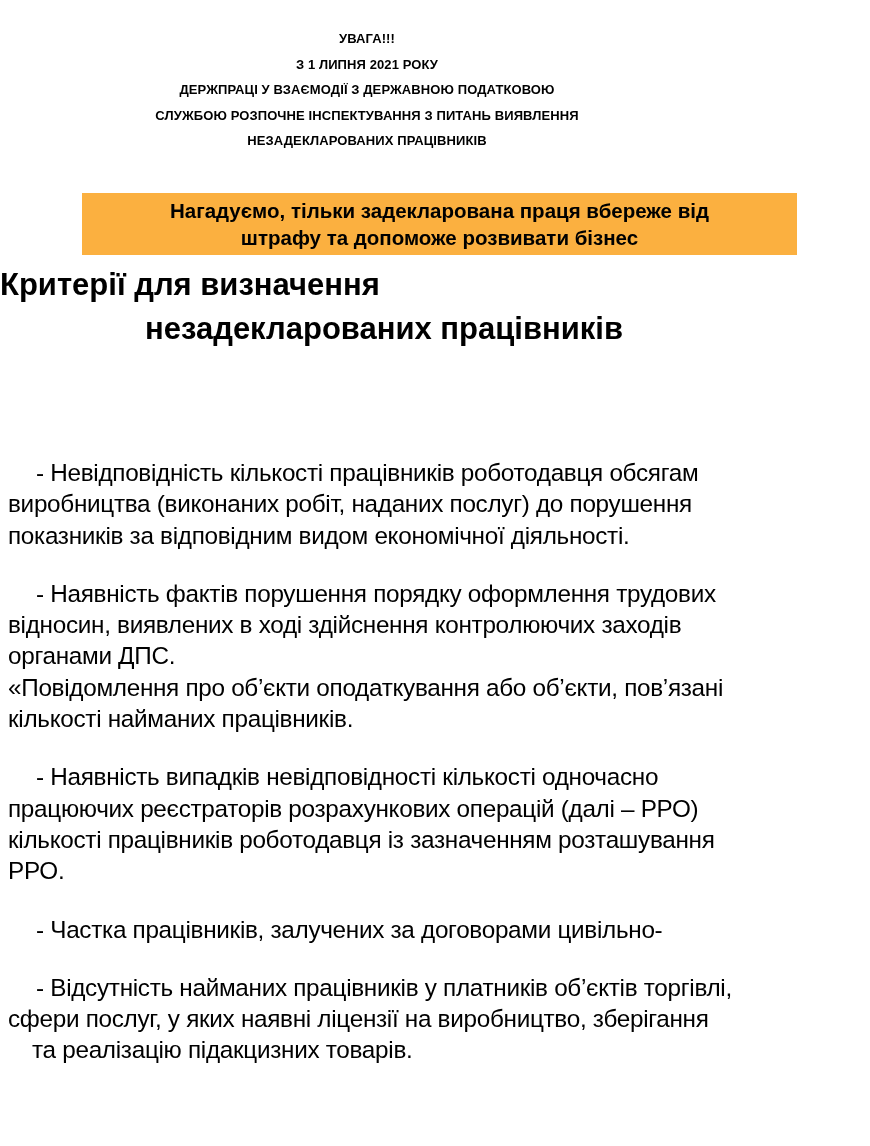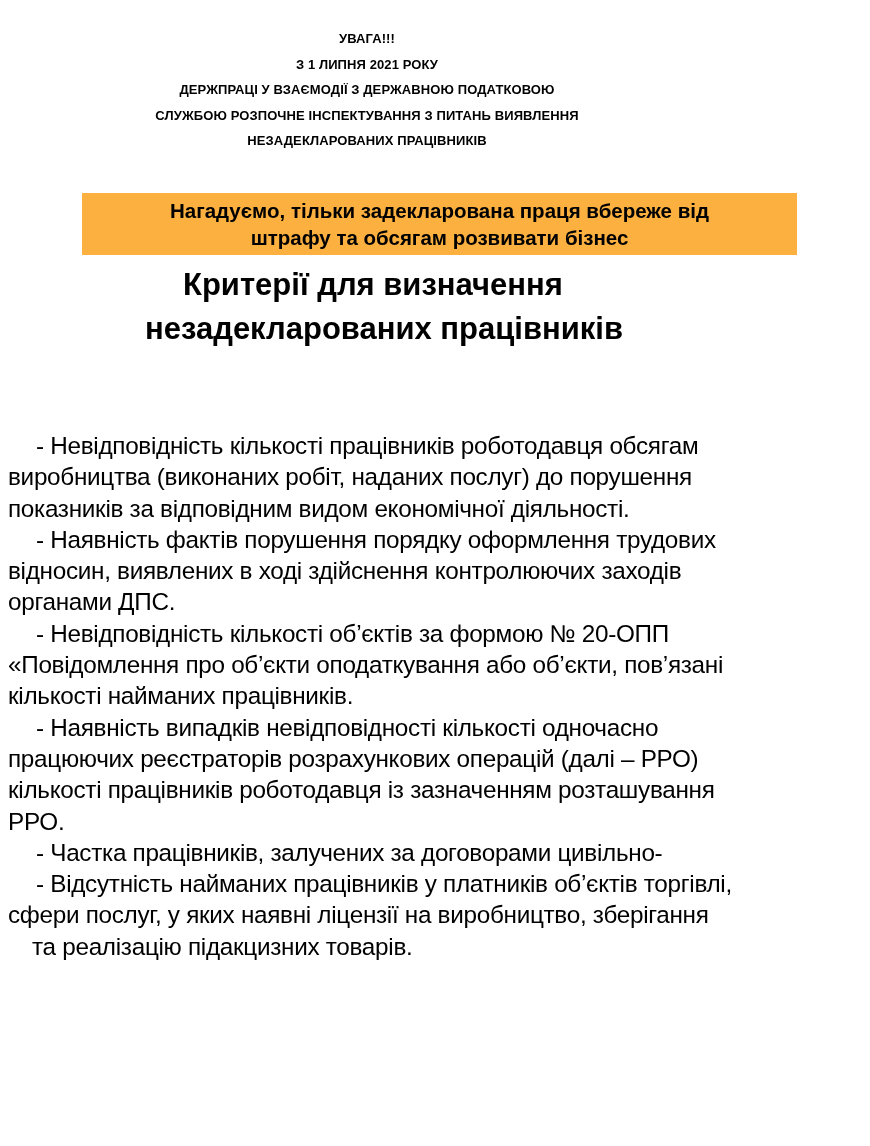--- a/index.html
+++ b/index.html
@@ -68,53 +68,52 @@
     left: 8px;
     width: 862px;
     font-size: 24.3px;
     line-height: 31.3px;
     letter-spacing: -0.3px;
   }
   .body-line {
     display: block;
     white-space: nowrap;
   }
-  .indent { padding-left: 28px; }
+  .indent { padding-left: 28px; margin-top: 27px; }
   .indent-small { padding-left: 16px; }
   .indent-mid { padding-left: 24px; }
 </style>
 </head>
 <body>
 
 <div class="notice">
   <span class="notice-line">УВАГА!!!</span>
   <span class="notice-line">З 1 ЛИПНЯ 2021 РОКУ</span>
   <span class="notice-line">ДЕРЖПРАЦІ У ВЗАЄМОДІЇ З ДЕРЖАВНОЮ ПОДАТКОВОЮ</span>
   <span class="notice-line">СЛУЖБОЮ РОЗПОЧНЕ ІНСПЕКТУВАННЯ З ПИТАНЬ ВИЯВЛЕННЯ</span>
   <span class="notice-line">НЕЗАДЕКЛАРОВАНИХ ПРАЦІВНИКІВ</span>
 </div>
 
 <div class="banner">
   <span class="banner-line">Нагадуємо, тільки задекларована праця вбереже від</span>
-  <span class="banner-line">штрафу та обсягам розвивати бізнес</span>
+  <span class="banner-line">штрафу та допоможе розвивати бізнес</span>
 </div>
 
 <div class="heading">
-  <span class="heading-line" style="padding-left:183px">Критерії для визначення</span>
+  <span class="heading-line" style="">Критерії для визначення</span>
   <span class="heading-line" style="padding-left:145px">незадекларованих працівників</span>
 </div>
 
 <div class="body-text">
   <span class="body-line indent">- Невідповідність кількості працівників роботодавця обсягам</span>
   <span class="body-line">виробництва (виконаних робіт, наданих послуг) до порушення</span>
   <span class="body-line">показників за відповідним видом економічної діяльності.</span>
   <span class="body-line indent">- Наявність фактів порушення порядку оформлення трудових</span>
   <span class="body-line">відносин, виявлених в ході здійснення контролюючих заходів</span>
   <span class="body-line">органами ДПС.</span>
-  <span class="body-line indent">- Невідповідність кількості об’єктів за формою № 20-ОПП</span>
   <span class="body-line">«Повідомлення про об’єкти оподаткування або об’єкти, пов’язані</span>
   <span class="body-line">кількості найманих працівників.</span>
   <span class="body-line indent">- Наявність випадків невідповідності кількості одночасно</span>
   <span class="body-line">працюючих реєстраторів розрахункових операцій (далі – РРО)</span>
   <span class="body-line">кількості працівників роботодавця із зазначенням розташування</span>
   <span class="body-line">РРО.</span>
   <span class="body-line indent">- Частка працівників, залучених за договорами цивільно-</span>
   <span class="body-line indent">- Відсутність найманих працівників у платників об’єктів торгівлі,</span>
   <span class="body-line">сфери послуг, у яких наявні ліцензії на виробництво, зберігання</span>
   <span class="body-line indent-mid">та реалізацію підакцизних товарів.</span>

